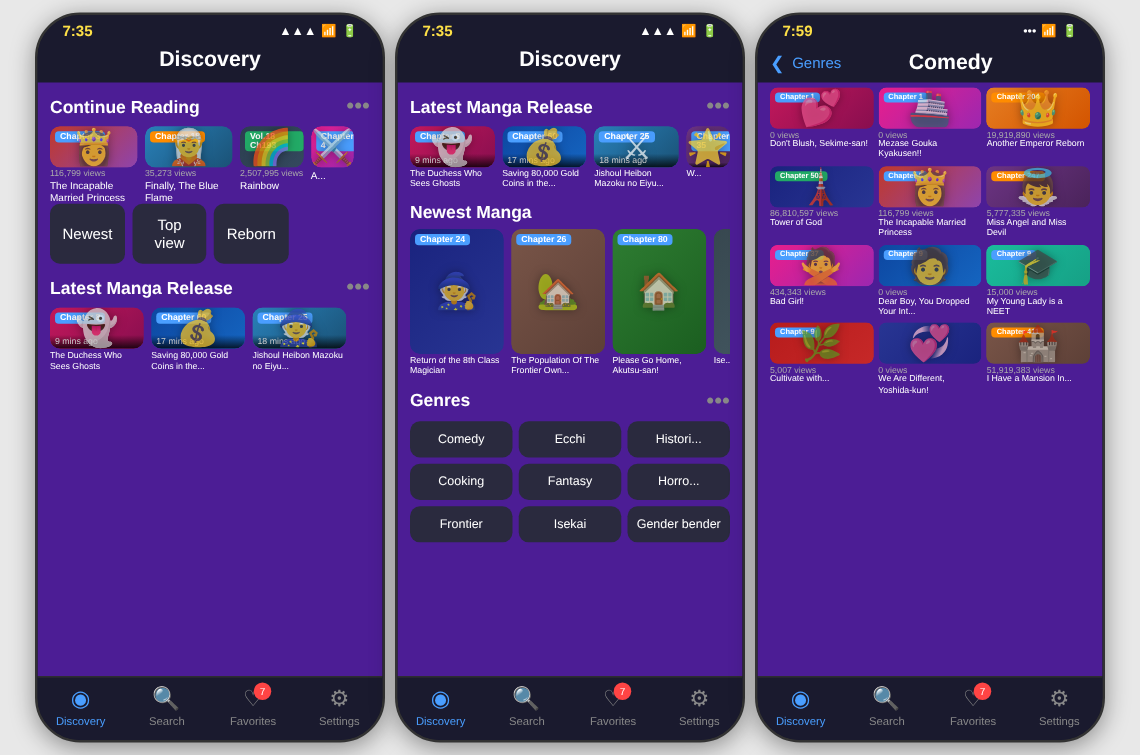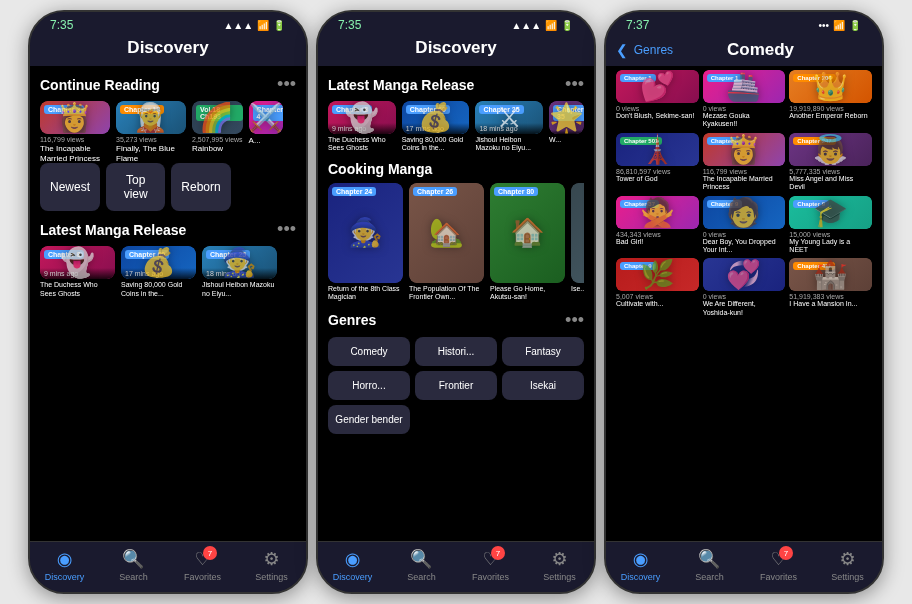--- a/index.html
+++ b/index.html
@@ -33,23 +33,23 @@
     }
     .status-bar {
       background: #1a1a2e;
       display: flex;
       justify-content: space-between;
       align-items: center;
       padding: 6px 20px 2px;
       flex-shrink: 0;
     }
     .status-time {
-      color: #86efac;
+      color: #fde047;
       font-size: 12px;
-      font-weight: 400;
+      font-weight: 700;
     }
     .status-icons {
       display: flex;
       gap: 4px;
       align-items: center;
     }
     .status-icon {
       color: white;
       font-size: 10px;
     }
@@ -60,21 +60,21 @@
       flex-shrink: 0;
     }
     .page-title {
       color: white;
       font-size: 17px;
       font-weight: 700;
     }
     .scroll-content {
       flex: 1;
       overflow-y: auto;
-      background: #000000;
+      background: #4c1d95;
       padding: 0 10px;
       scrollbar-width: none;
     }
     .scroll-content::-webkit-scrollbar { display: none; }
 
     
     .section-header {
       display: flex;
       justify-content: space-between;
       align-items: center;
@@ -544,21 +544,21 @@
                   <div class="manga-time"></div>
                 </div>
             </div>
             <div class="chapter-badge" style="position:absolute;top:4px;left:4px;">Chapter 35</div>
           </div>
           <div class="manga-desc">W...</div>
         </div>
       </div>
 
       <div class="section-header">
-        <span class="section-title">Cooking Manga</span>
+        <span class="section-title">Newest Manga</span>
       </div>
       <div class="horizontal-scroll">
         <div>
           <div class="manga-thumb">
             <div class="manga-thumb-inner bg-darkblue manga-illustration" style="width:75px;height:100px;">
               <span class="char-silhouette">🧙</span>
             </div>
             <div class="chapter-badge" style="position:absolute;top:4px;left:4px;">Chapter 24</div>
           </div>
           <div class="manga-desc">Return of the 8th Class Magician</div>
@@ -590,21 +590,23 @@
           <div class="manga-desc">Ise...</div>
         </div>
       </div>
 
       <div class="section-header">
         <span class="section-title">Genres</span>
         <span class="more-btn">•••</span>
       </div>
       <div class="genres-grid">
         <div class="genre-btn">Comedy</div>
+        <div class="genre-btn">Ecchi</div>
         <div class="genre-btn">Histori...</div>
+        <div class="genre-btn">Cooking</div>
         <div class="genre-btn">Fantasy</div>
         <div class="genre-btn">Horro...</div>
         <div class="genre-btn">Frontier</div>
         <div class="genre-btn">Isekai</div>
         <div class="genre-btn">Gender bender</div>
       </div>
     </div>
 
     <div class="bottom-nav">
       <div class="nav-item active">
@@ -622,21 +624,21 @@
       </div>
       <div class="nav-item">
         <span class="nav-icon" style="color:#888;">⚙</span>
         <span class="nav-label">Settings</span>
       </div>
     </div>
   </div>
 
   <div class="phone">
     <div class="status-bar">
-      <span class="status-time">7:37</span>
+      <span class="status-time">7:59</span>
       <div class="status-icons">
         <span class="status-icon">•••</span>
         <span class="status-icon">📶</span>
         <span class="status-icon">🔋</span>
       </div>
     </div>
     <div class="genres-header">
       <span class="back-arrow">❮</span>
       <span class="genres-label">Genres</span>
       <span class="comedy-title">Comedy</span>

